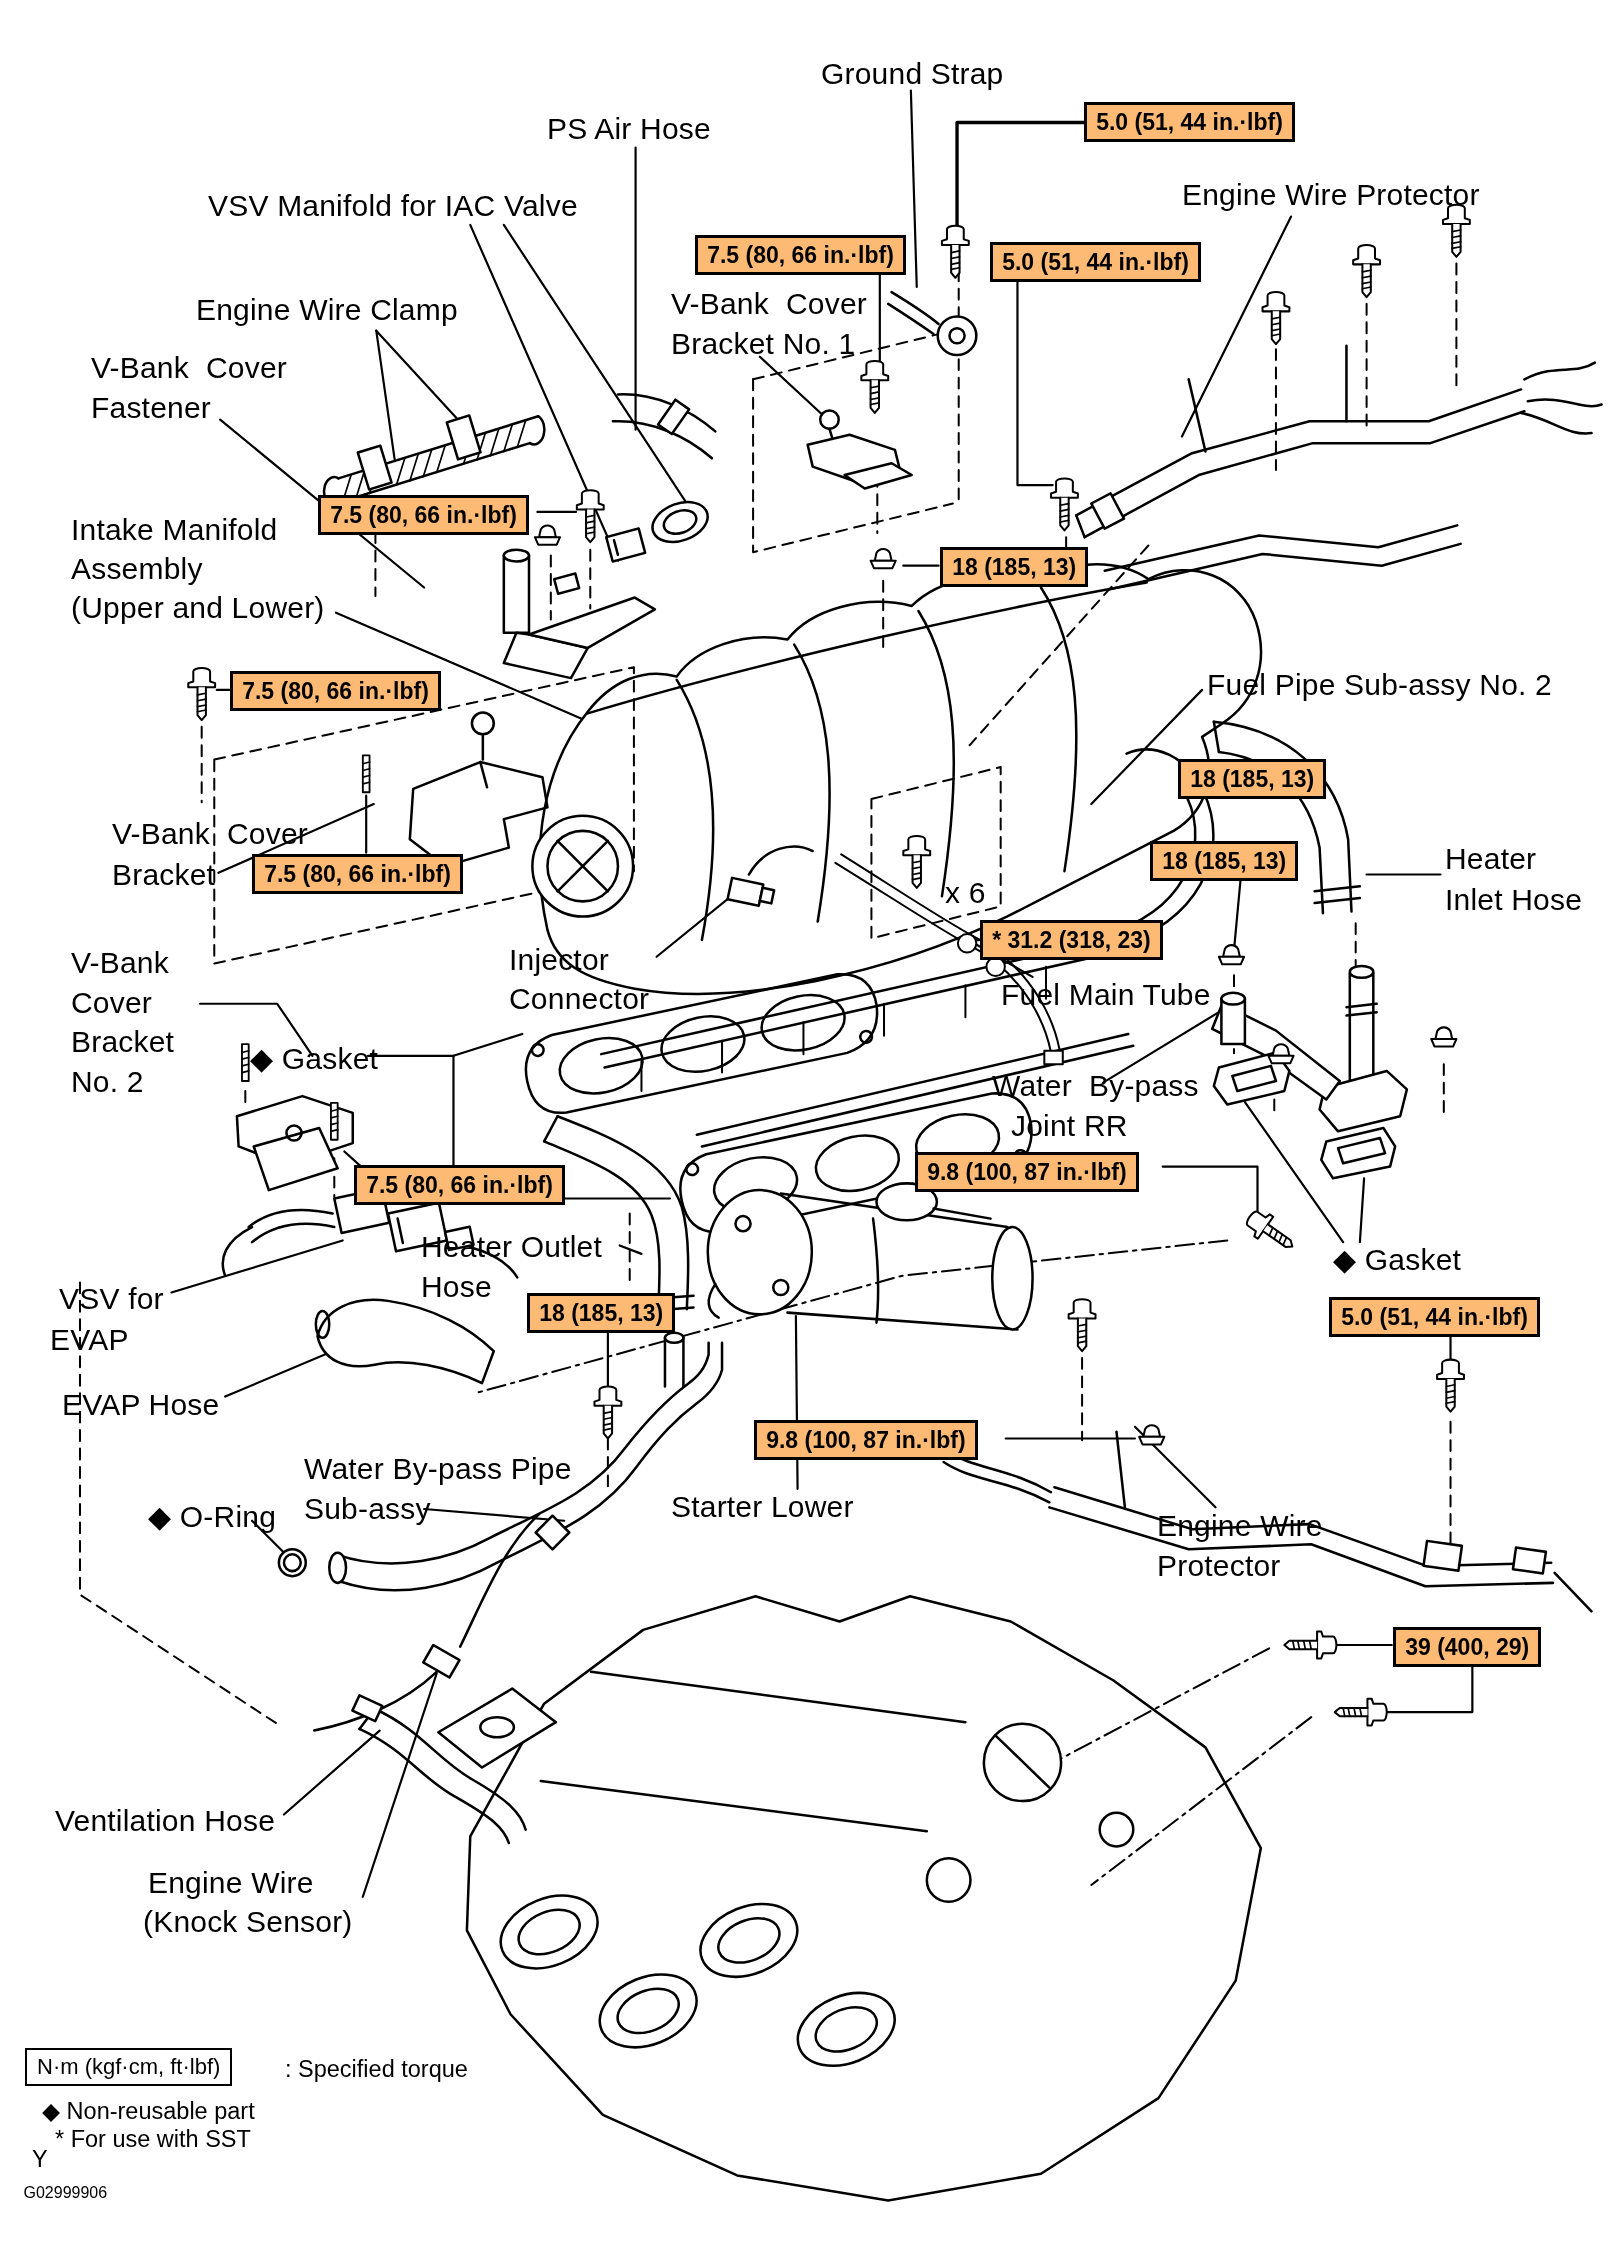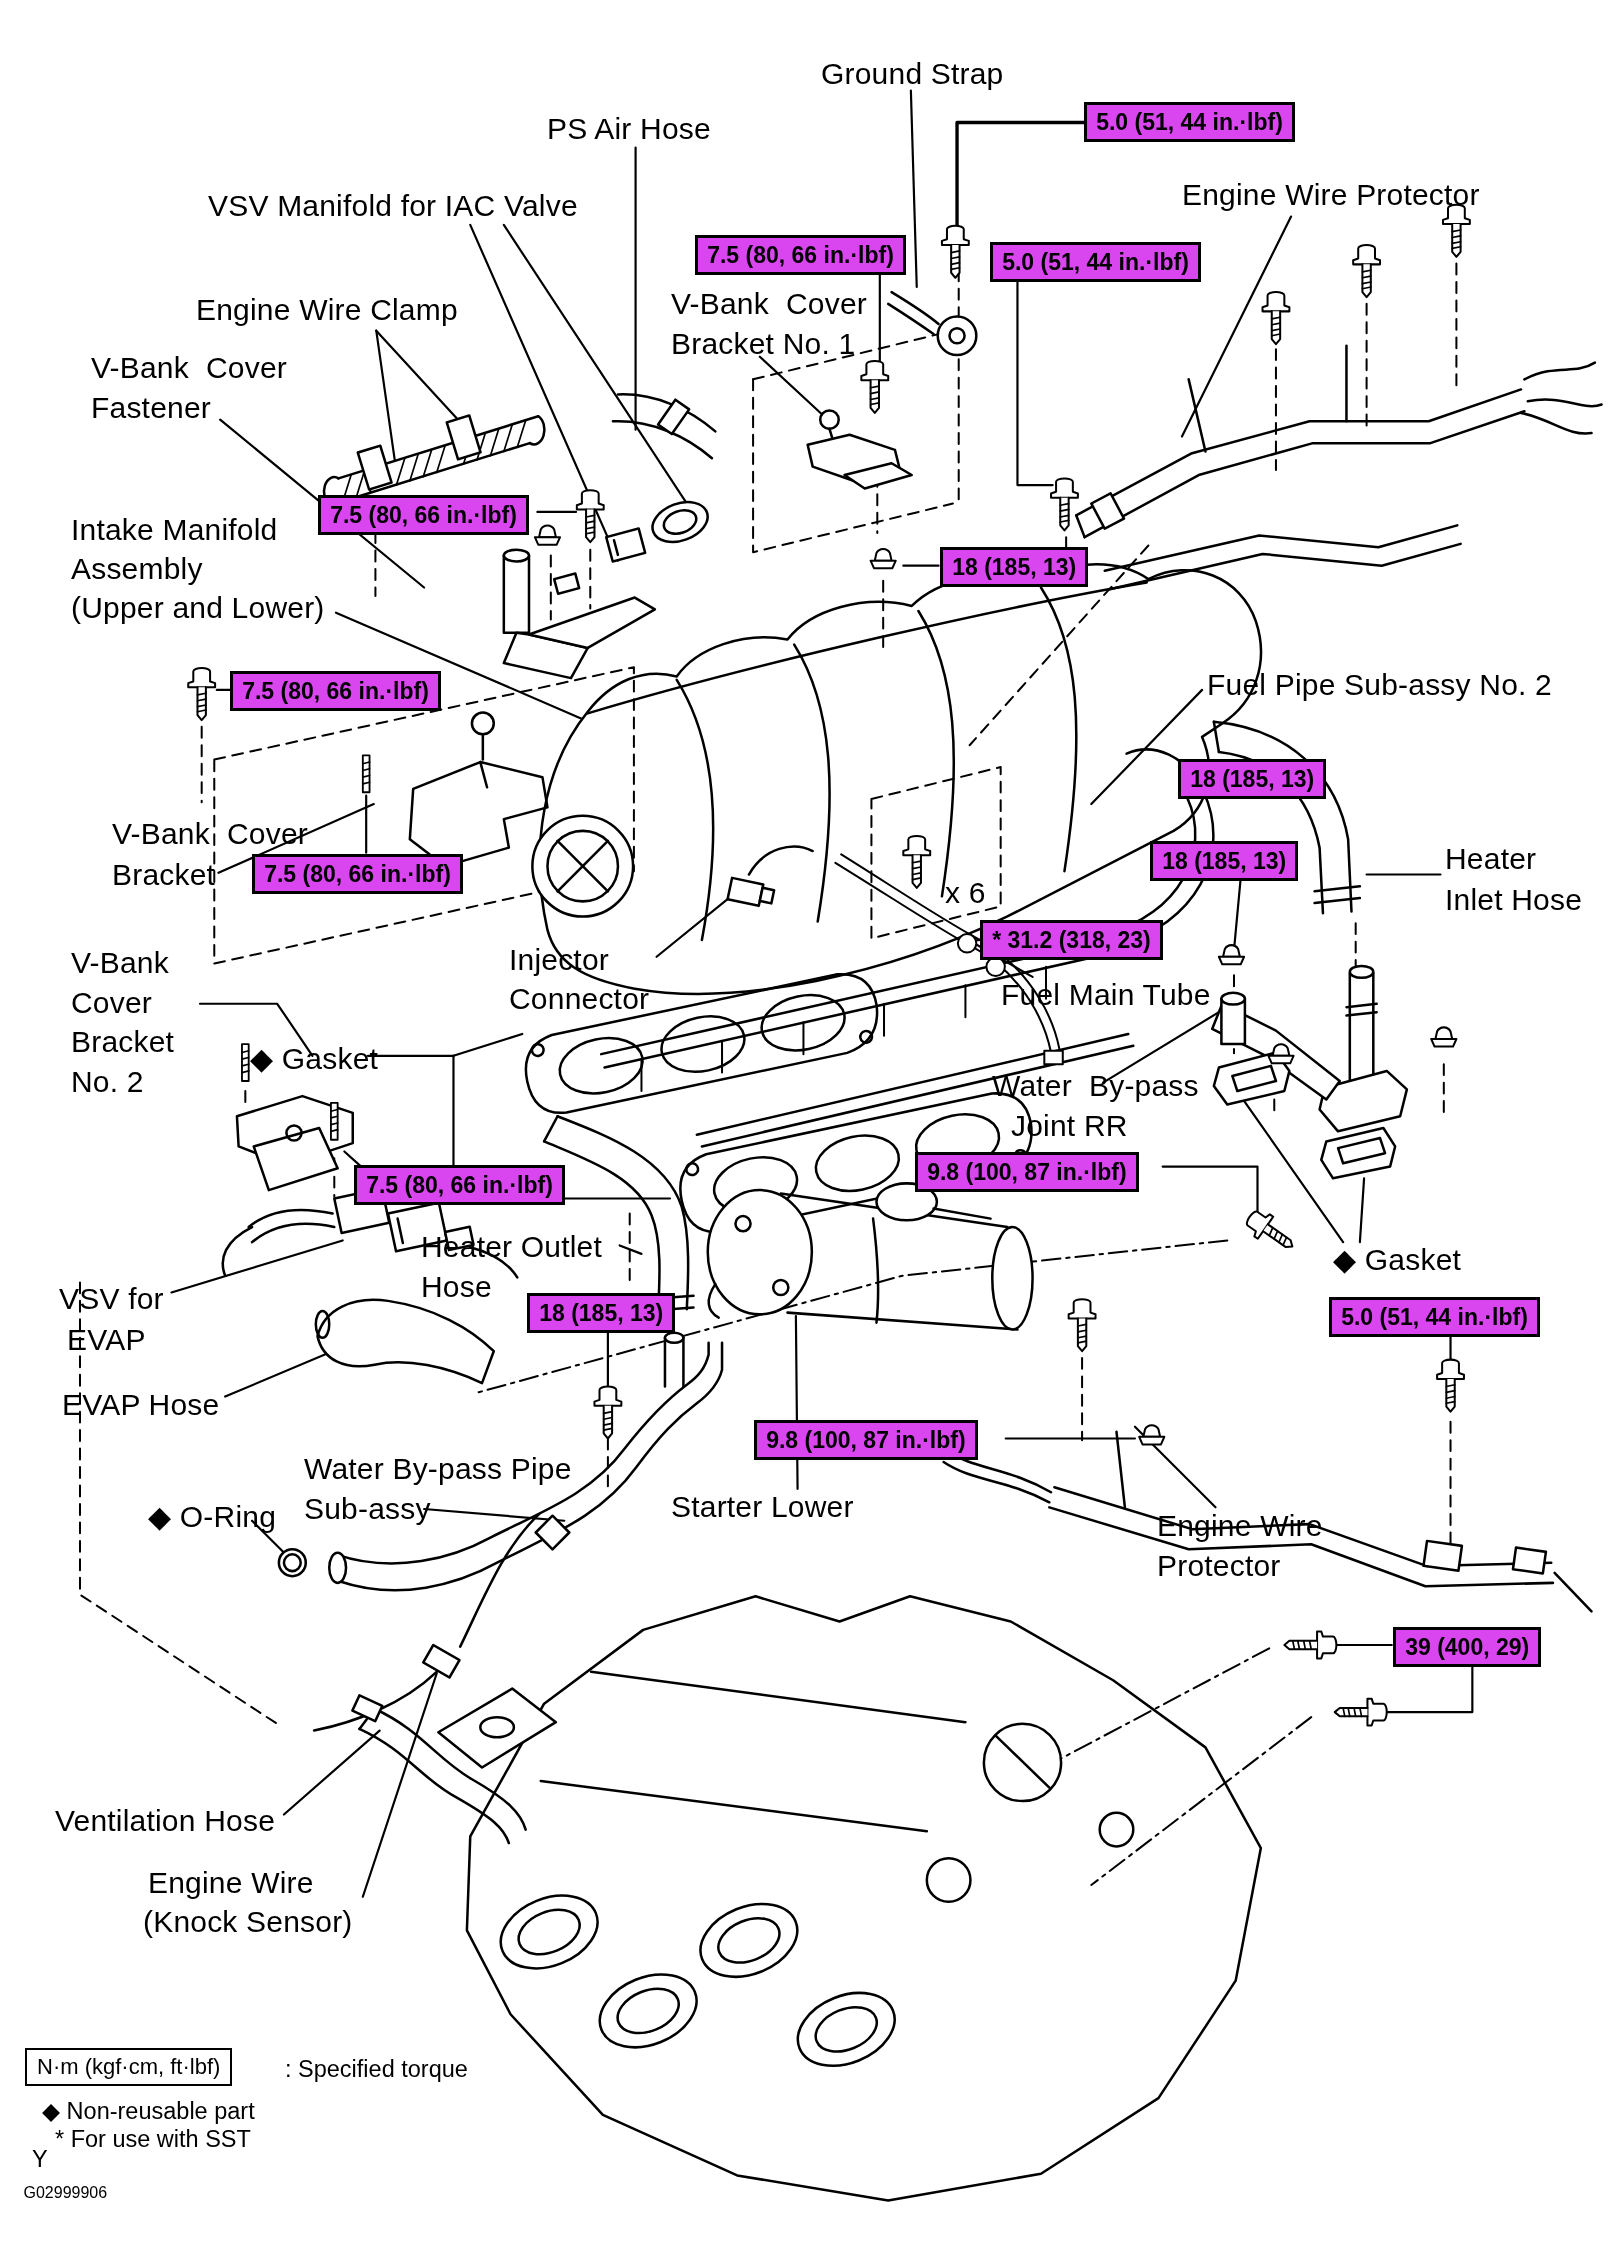--- a/index.html
+++ b/index.html
@@ -1,21 +1,21 @@
 <!DOCTYPE html>
 <html style="font-size:13.4px"><head>
 <meta charset="utf-8">
 <style>
   html,body{margin:0;padding:0;background:#888;}
   .stage{position:relative;width:1622px;height:2261px;background:#ffffff;overflow:hidden;
          font-family:"Liberation Sans",sans-serif;color:#000;}
   svg.art{position:absolute;left:0;top:0;}
   .lbl{position:absolute;font-size:30px;line-height:30px;white-space:pre;letter-spacing:0.2px;}
   .sm{font-size:17px;}
-  .tq{position:absolute;border:3.4px solid #000;background:#d946ef;padding:2.5px 9.2px;
+  .tq{position:absolute;border:3.4px solid #000;background:#fdba74;padding:2.5px 9.2px;
       font-size:23px;font-weight:bold;line-height:28.5px;white-space:pre;}
   .legendbox{position:absolute;border:2.5px solid #000;background:#fff;padding:3.4px 10px;
       font-size:22px;line-height:27px;white-space:pre;}
   .leg{position:absolute;font-size:23.5px;line-height:28.5px;white-space:pre;}
   .code{position:absolute;font-size:16px;line-height:23.5px;white-space:pre;}
 </style>
 </head>
 <body>
 
 <div class="stage">
@@ -478,21 +478,21 @@
 <div class="lbl" style="left:1011px;top:1111px">Joint RR</div>
 <div class="lbl" style="left:250px;top:1044px">◆ Gasket</div>
 <div class="lbl" style="left:71px;top:948px">V-Bank</div>
 <div class="lbl" style="left:71px;top:988px">Cover</div>
 <div class="lbl" style="left:71px;top:1027px">Bracket</div>
 <div class="lbl" style="left:71px;top:1067px">No. 2</div>
 <div class="lbl" style="left:1333px;top:1245px">◆ Gasket</div>
 <div class="lbl" style="left:421px;top:1232px">Heater Outlet</div>
 <div class="lbl" style="left:421px;top:1272px">Hose</div>
 <div class="lbl" style="left:59px;top:1284px">VSV for</div>
-<div class="lbl" style="left:67px;top:1325px">EVAP</div>
+<div class="lbl" style="left:50px;top:1325px">EVAP</div>
 <div class="lbl" style="left:62px;top:1390px">EVAP Hose</div>
 <div class="lbl" style="left:304px;top:1454px">Water By-pass Pipe</div>
 <div class="lbl" style="left:304px;top:1494px">Sub-assy</div>
 <div class="lbl" style="left:148px;top:1502px">◆ O-Ring</div>
 <div class="lbl" style="left:671px;top:1492px">Starter Lower</div>
 <div class="lbl" style="left:1157px;top:1511px">Engine Wire</div>
 <div class="lbl" style="left:1157px;top:1551px">Protector</div>
 <div class="lbl" style="left:55px;top:1806px">Ventilation Hose</div>
 <div class="lbl" style="left:148px;top:1868px">Engine Wire</div>
 <div class="lbl" style="left:143px;top:1907px">(Knock Sensor)</div>

